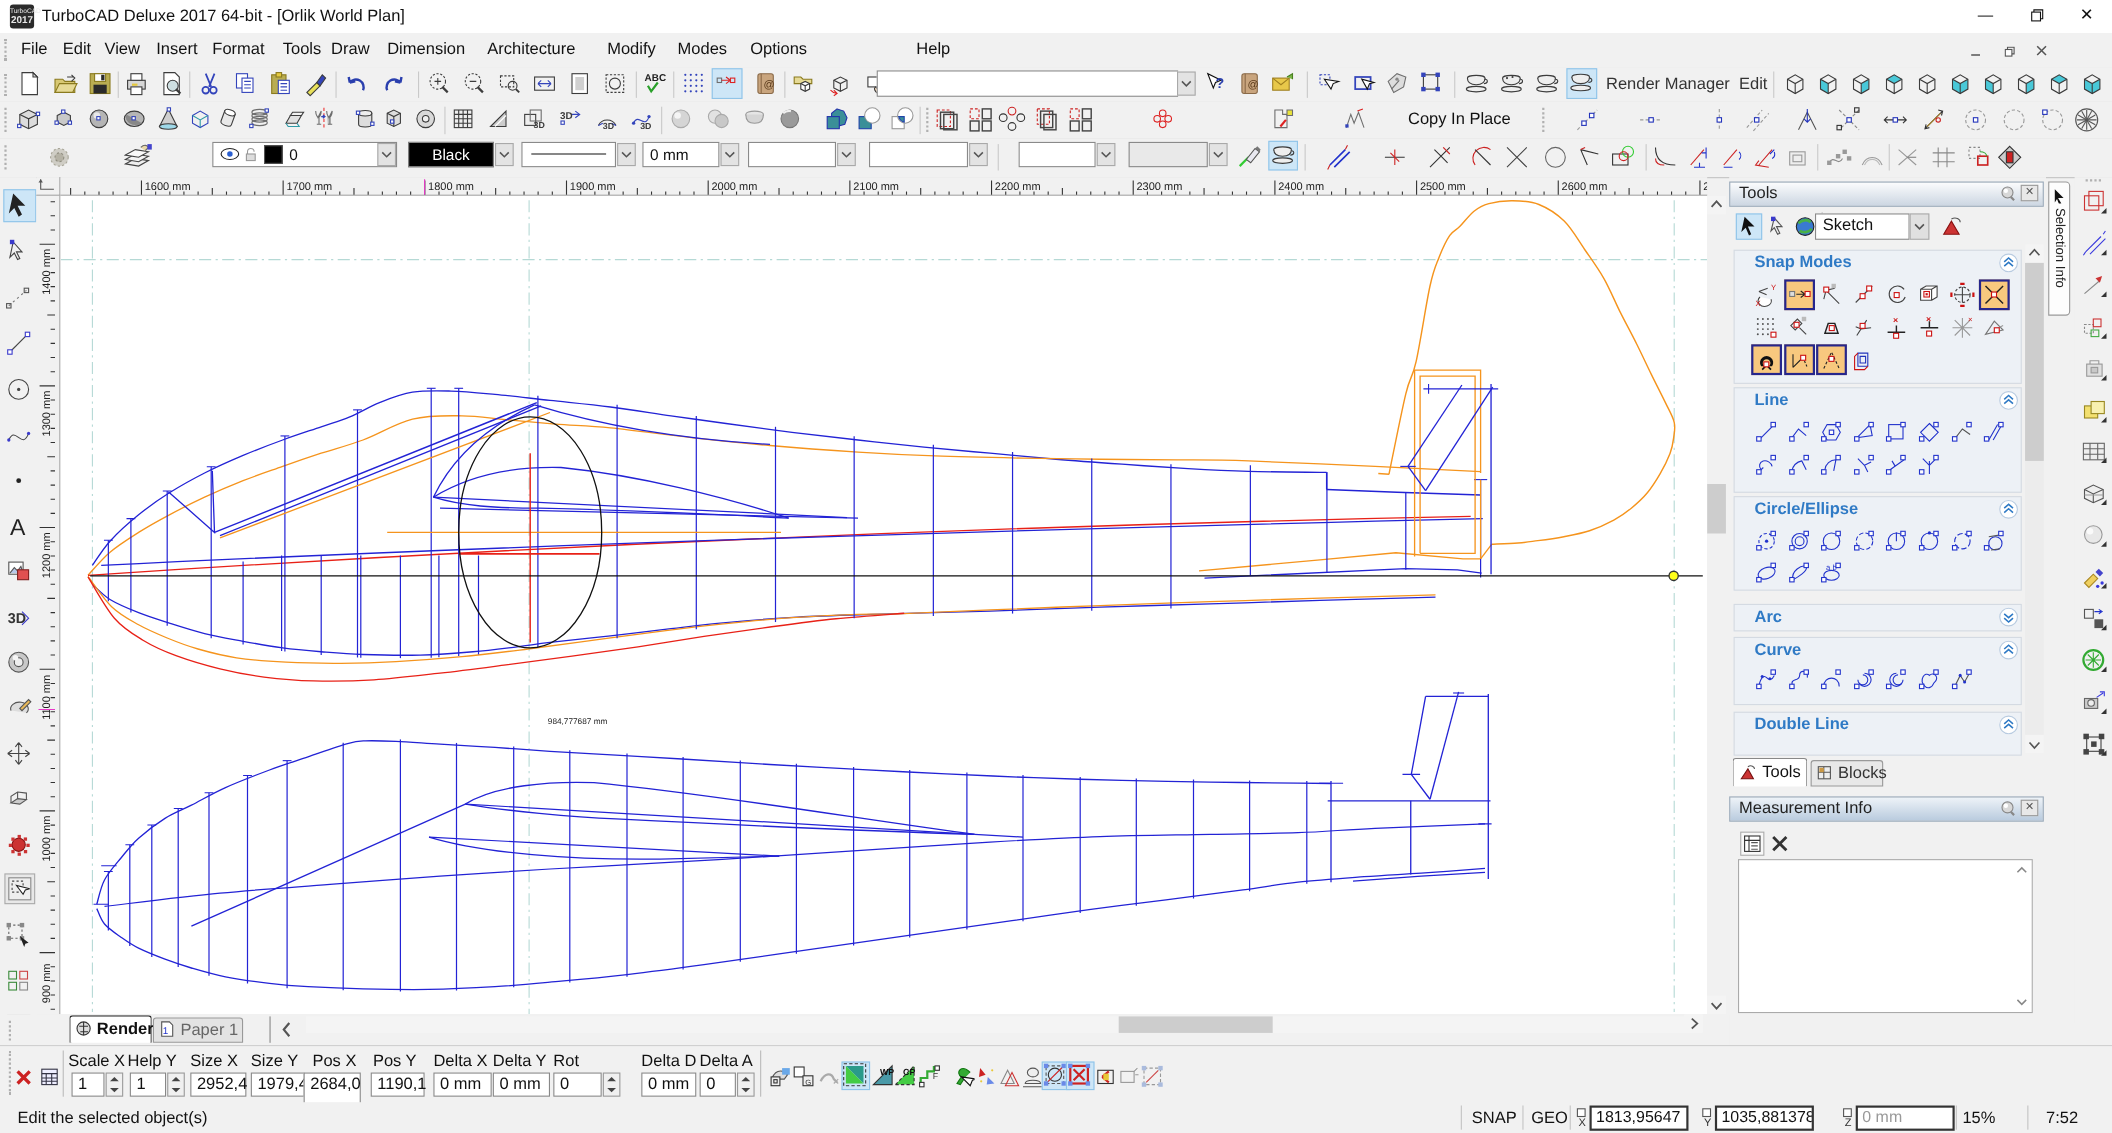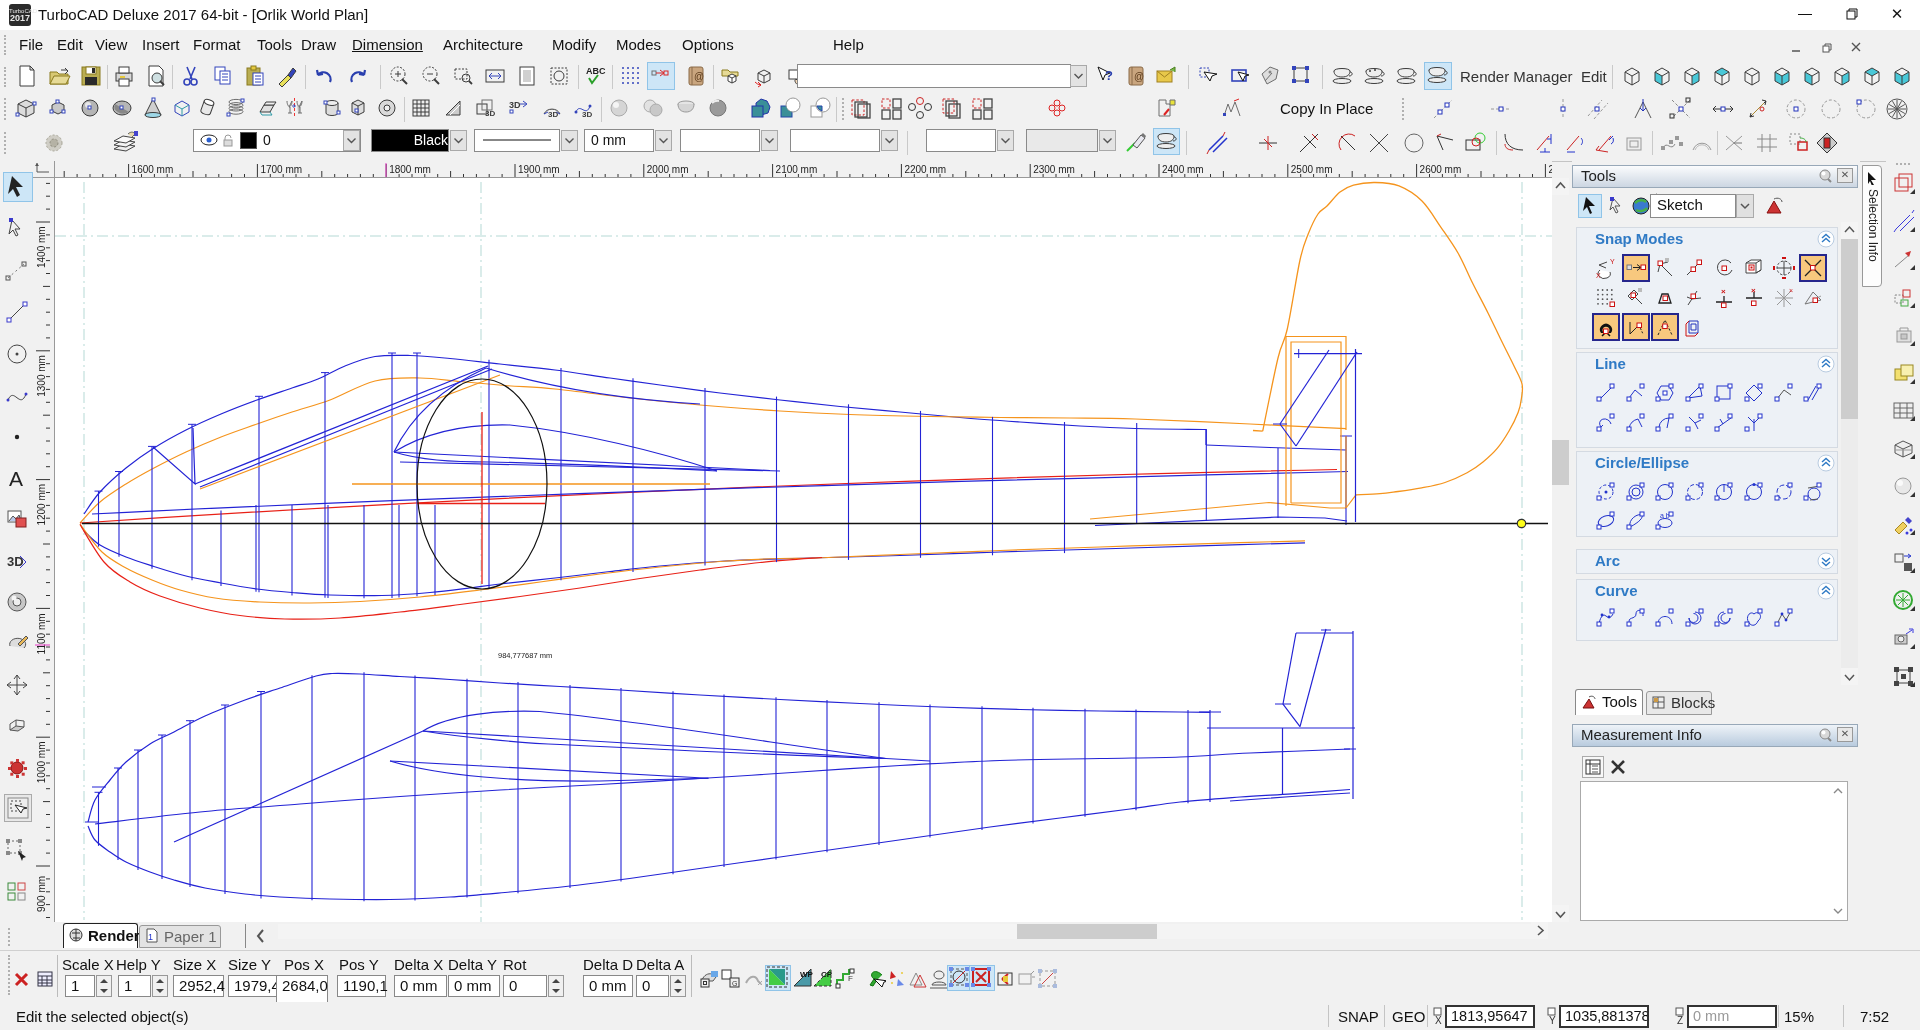--- a/index.html
+++ b/index.html
@@ -12,21 +12,21 @@
   </div>
 <div style="position:absolute;left:0px;top:30px;width:1920px;height:31px;background:#f1f1f1;border-bottom:1px solid #dadada">
     <div style="position:absolute;left:4px;top:5px;width:2px;height:20px;border-left:2px dotted #b0b0b0"></div>
     <div style="position:absolute;left:19px;top:6px;font-size:15px;color:#111;white-space:nowrap;">File</div>
     <div style="position:absolute;left:57px;top:6px;font-size:15px;color:#111;white-space:nowrap;">Edit</div>
     <div style="position:absolute;left:95px;top:6px;font-size:15px;color:#111;white-space:nowrap;">View</div>
     <div style="position:absolute;left:142px;top:6px;font-size:15px;color:#111;white-space:nowrap;">Insert</div>
     <div style="position:absolute;left:193px;top:6px;font-size:15px;color:#111;white-space:nowrap;">Format</div>
     <div style="position:absolute;left:257px;top:6px;font-size:15px;color:#111;white-space:nowrap;">Tools</div>
     <div style="position:absolute;left:301px;top:6px;font-size:15px;color:#111;white-space:nowrap;">Draw</div>
-    <div style="position:absolute;left:352px;top:6px;font-size:15px;color:#111;white-space:nowrap;text-decoration:underline;">Dimension</div>
+    <div style="position:absolute;left:352px;top:6px;font-size:15px;color:#111;white-space:nowrap;">Dimension</div>
     <div style="position:absolute;left:443px;top:6px;font-size:15px;color:#111;white-space:nowrap;">Architecture</div>
     <div style="position:absolute;left:552px;top:6px;font-size:15px;color:#111;white-space:nowrap;">Modify</div>
     <div style="position:absolute;left:616px;top:6px;font-size:15px;color:#111;white-space:nowrap;">Modes</div>
     <div style="position:absolute;left:682px;top:6px;font-size:15px;color:#111;white-space:nowrap;">Options</div>
     <div style="position:absolute;left:756px;top:6px;font-size:15px;color:#111;white-space:nowrap;margin-top:24px;">Window</div>
     <div style="position:absolute;left:833px;top:6px;font-size:15px;color:#111;white-space:nowrap;">Help</div>
     <div style="position:absolute;left:1790px;top:10px;width:13px;height:11px;"><svg width="13" height="11" viewBox="0 0 13 11" style="">
         <line x1="2" y1="8" x2="10" y2="8" stroke="#555" stroke-width="1.5"></line>
       </svg></div>
     <div style="position:absolute;left:1822px;top:10px;width:13px;height:11px;"><svg width="13" height="11" viewBox="0 0 13 11" style="">
@@ -558,21 +558,21 @@
       </svg></div>
     <div style="position:absolute;left:222px;top:7px;width:12px;height:14px;"><svg width="12" height="14" viewBox="0 0 12 14" style="">
         <path d="M3,7 v-2 a3,3 0 0 1 6,0" fill="none" stroke="#999"></path>
         <rect x="2" y="7" width="8" height="6" fill="#ddd" stroke="#999"></rect>
       </svg></div>
     <div style="position:absolute;left:240px;top:6px;width:15px;height:15px;background:#000;border:1px solid #555"></div>
     <div style="position:absolute;left:263px;top:6px;font-size:14px;color:#111;white-space:nowrap;">0</div>
     <div style="position:absolute;left:343px;top:4px;width:17px;height:21px;background:#e3e3e3;border:1px solid #a9a9a9;box-sizing:border-box"><svg width="15" height="19" viewBox="0 0 15 19" style="">
         <path d="M3.5,7.5 l4,4 4,-4" fill="none" stroke="#555" stroke-width="1.4"></path>
       </svg></div>
-    <div style="position:absolute;left:371px;top:3px;width:78px;height:23px;background:#000;border:1px solid #8a8a8a;box-sizing:border-box;color:#fff;font-size:14px;text-align:right;line-height:21px">Black</div>
+    <div style="position:absolute;left:371px;top:3px;width:78px;height:23px;background:#000;border:1px solid #8a8a8a;box-sizing:border-box;color:#fff;font-size:14px;text-align:center;line-height:21px">Black</div>
     <div style="position:absolute;left:450px;top:4px;width:17px;height:21px;background:#e3e3e3;border:1px solid #a9a9a9;box-sizing:border-box"><svg width="15" height="19" viewBox="0 0 15 19" style="">
         <path d="M3.5,7.5 l4,4 4,-4" fill="none" stroke="#555" stroke-width="1.4"></path>
       </svg></div>
     <div style="position:absolute;left:474px;top:3px;width:86px;height:23px;background:#fff;border:1px solid #8a8a8a;box-sizing:border-box"><svg width="84" height="21" viewBox="0 0 84 21" style="">
         <line x1="8" y1="10" x2="76" y2="10" stroke="#111"></line>
       </svg></div>
     <div style="position:absolute;left:561px;top:4px;width:17px;height:21px;background:#e3e3e3;border:1px solid #a9a9a9;box-sizing:border-box"><svg width="15" height="19" viewBox="0 0 15 19" style="">
         <path d="M3.5,7.5 l4,4 4,-4" fill="none" stroke="#555" stroke-width="1.4"></path>
       </svg></div>
     <div style="position:absolute;left:584px;top:3px;width:70px;height:23px;background:#fff;border:1px solid #8a8a8a;box-sizing:border-box;font-size:14px;color:#111;padding:2px 0 0 6px">0 mm</div>
@@ -1504,20 +1504,27 @@
           <rect x="16" y="3" width="4" height="4" fill="#fff" stroke="#2233cc"></rect>
         </svg></div>
       <div style="position:absolute;left:194.60000000000002px;top:26px;width:24px;height:24px;"><svg width="24" height="24" viewBox="0 0 24 24" style="">
           <path d="M5,18 L10,8 l4,6 5,-9" fill="none" stroke="#555"></path>
           <circle cx="10" cy="8" r="1.4" fill="#2233cc"></circle>
           <circle cx="14" cy="14" r="1.4" fill="#2233cc"></circle>
           <rect x="3" y="16" width="4" height="4" fill="#fff" stroke="#2233cc"></rect>
           <rect x="16" y="3" width="4" height="4" fill="#fff" stroke="#2233cc"></rect>
         </svg></div>
     </div>
+    <div style="position:absolute;left:4px;top:486px;width:262px;height:40px;background:#edf1f6;border:1px solid #d4dae2;box-sizing:border-box">
+      <div style="position:absolute;left:8px;top:2px;width:255px;height:21px;font-size:15px;font-weight:bold;color:#2f7ac5;padding-left:10px;box-sizing:border-box">Double Line</div>
+      <div style="position:absolute;left:240px;top:2px;width:18px;height:18px;"><svg width="18" height="18" viewBox="0 0 18 18" style="">
+          <circle cx="9" cy="9" r="8" fill="#fff" stroke="#b8cbe0"></circle>
+          <path d="M5,8 l4,-3.5 4,3.5 M5,12 l4,-3.5 4,3.5" fill="none" stroke="#2f7ac5" stroke-width="1.4"></path>
+        </svg></div>
+    </div>
     <div style="position:absolute;left:269px;top:61px;width:17px;height:463px;background:#ececec">
       <div style="position:absolute;left:0px;top:0px;width:17px;height:17px;background:#f4f4f4"><svg width="17" height="17" viewBox="0 0 17 17" style="">
           <path d="M4,10 l4.5,-5 4.5,5" fill="none" stroke="#555" stroke-width="1.5"></path>
         </svg></div>
       <div style="position:absolute;left:0px;top:17px;width:17px;height:180px;background:#cdcdcd"></div>
       <div style="position:absolute;left:0px;top:446px;width:17px;height:17px;background:#f4f4f4"><svg width="17" height="17" viewBox="0 0 17 17" style="">
           <path d="M4,7 l4.5,5 4.5,-5" fill="none" stroke="#555" stroke-width="1.5"></path>
         </svg></div>
     </div>
     <div style="position:absolute;left:3px;top:528px;width:68px;height:26px;background:#fff;border:1px solid #888;border-bottom:none;border-radius:3px 3px 0 0;font-size:15px;color:#111;padding:3px 0 0 26px;box-sizing:border-box">Tools</div>

